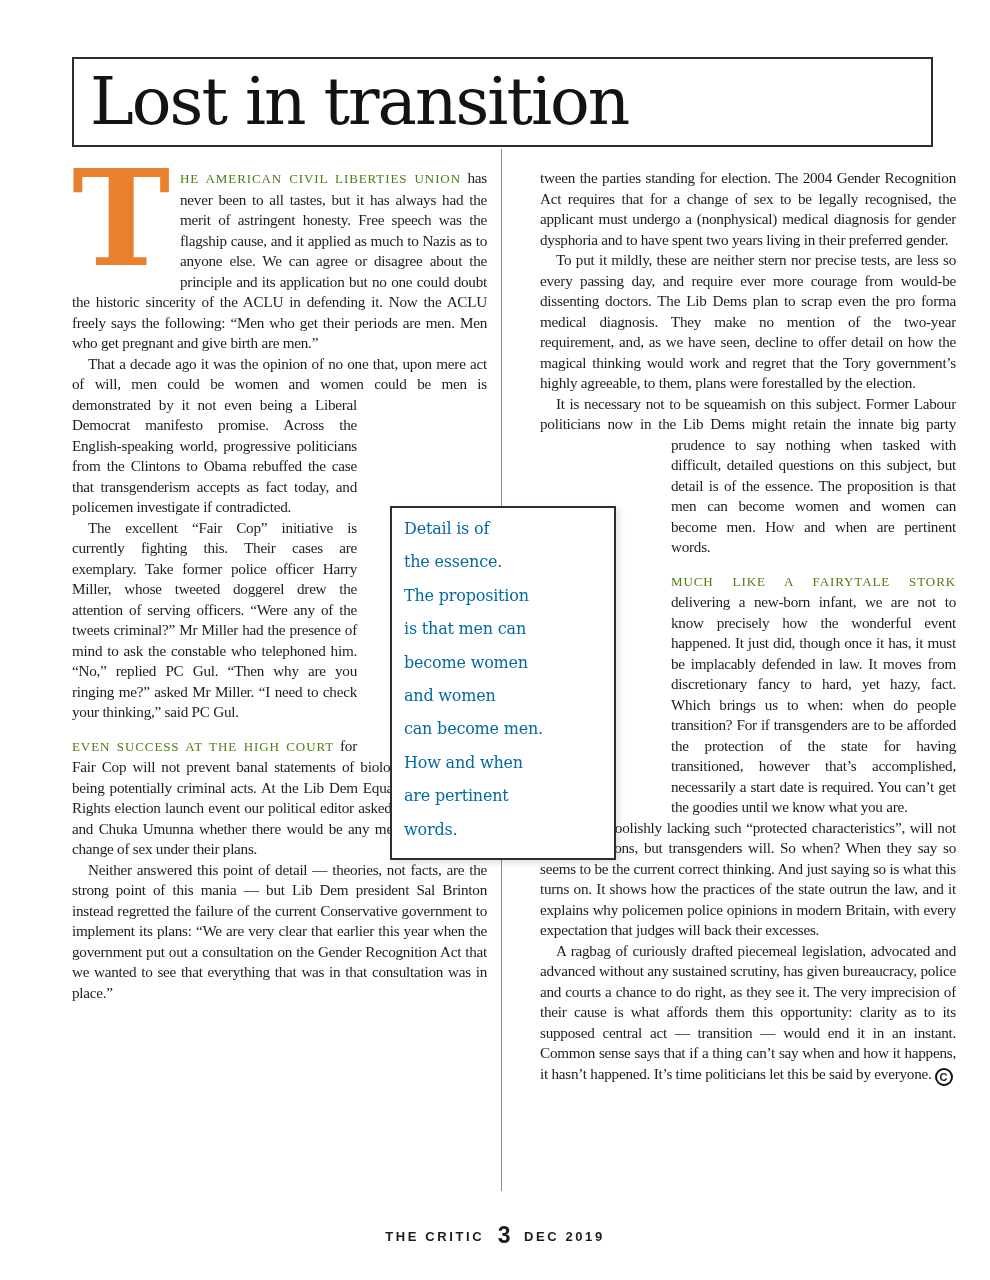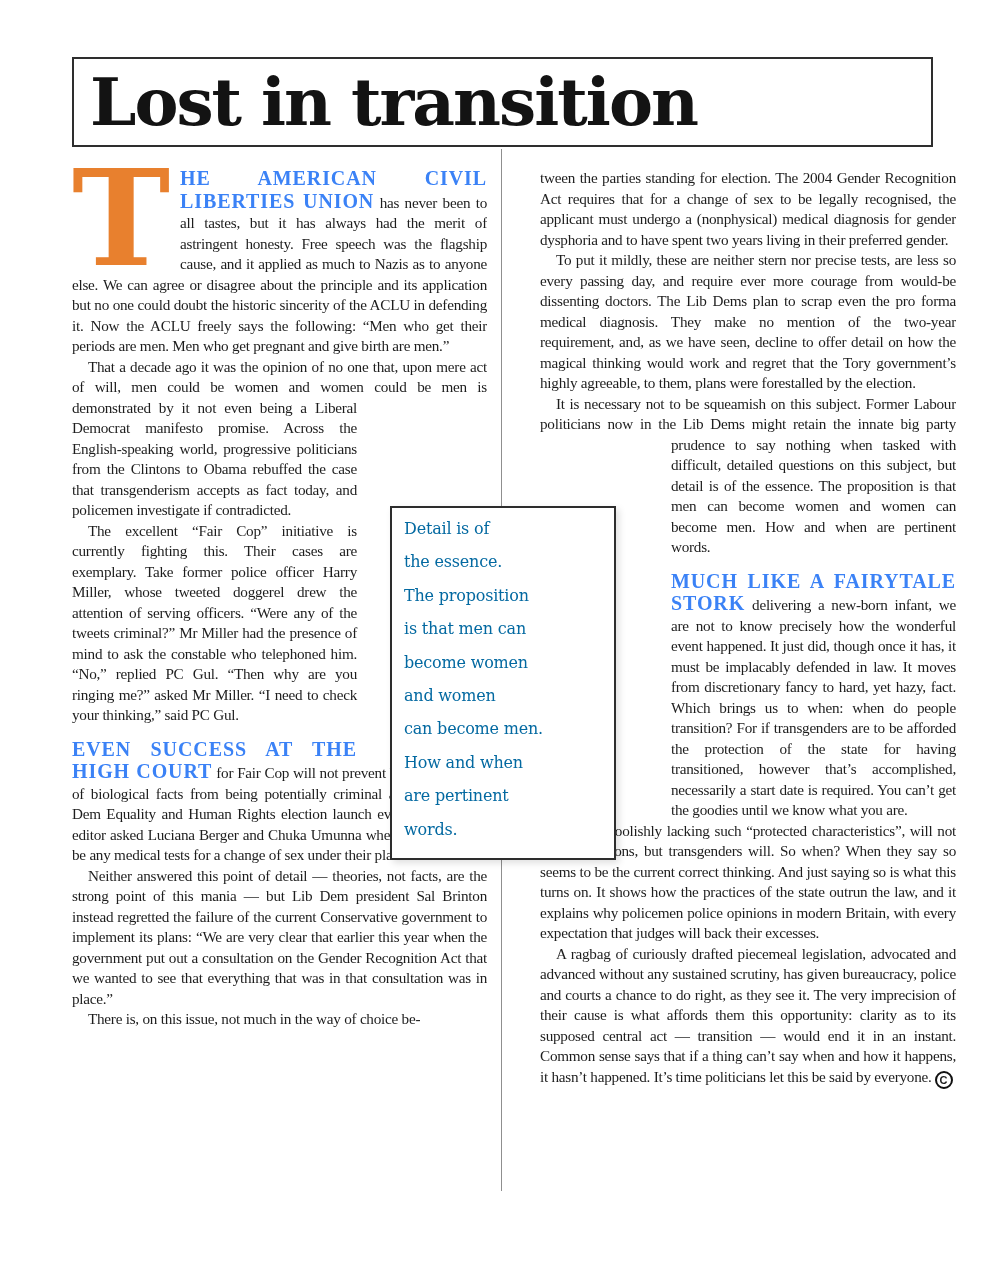--- a/index.html
+++ b/index.html
@@ -2,36 +2,36 @@
 <html lang="en"><head>
 <meta charset="utf-8">
 <style>
   html,body{margin:0;padding:0;background:#ffffff;}
   .page{position:relative;width:990px;height:1280px;background:#fff;overflow:hidden;
         font-family:"Liberation Serif",serif;color:#1f1f1f;}
 
   
   .title-box{position:absolute;left:72px;top:57px;width:861px;height:90px;
              border:2px solid #2e2e2e;box-sizing:border-box;background:#fff;}
-  .headline{margin:0;padding:2px 0 0 16px;font-family:"DejaVu Serif",serif;font-weight:bold;
+  .headline{margin:0;padding:2px 0 0 16px;font-family:"DejaVu Serif",serif;font-weight:normal;
             font-size:66px;line-height:82px;letter-spacing:-2px;color:#131313;}
 
   
   .divider{position:absolute;left:501px;top:149px;width:1px;height:1042px;background:#8f8f8f;}
 
   
   .col{position:absolute;top:168px;height:1042px;overflow:hidden;text-align:justify;
        font-size:15.2px;line-height:20.5px;letter-spacing:-0.25px;color:#1d1d1d;
        hyphens:auto;-webkit-hyphens:auto;}
   .col-left{left:72px;width:415px;}
   .col-right{left:517px;width:416px;margin-left:23px;}
   .col p{margin:0;}
   .col p.indent{text-indent:16px;}
   .col p.section{margin-top:13px;}
-  .runin{font-weight:bold;font-size:20px;letter-spacing:0.9px;color:#3b82f6;}
+  .runin{font-weight:normal;font-size:13px;letter-spacing:0.9px;color:#4d7c0f;}
 
   
   .dropcap{float:left;width:100px;height:102px;margin:3px 8px 0 0;overflow:visible;
            font-family:"DejaVu Serif",serif;font-weight:bold;font-size:132px;line-height:95px;
            text-align:left;}
 
   
   .cut{display:block;}
   .cut-right{float:right;width:130px;height:358px;}
   .cut-left{float:left;width:131px;height:366px;}
@@ -65,21 +65,20 @@
   </div>
 
   <div class="divider"></div>
 
   <div class="col col-left">
       <p><span class="dropcap" style="color: rgb(232, 128, 46);">T</span><span class="runin">HE AMERICAN CIVIL LIBERTIES UNION</span> has never been to all tastes, but it has always had the merit of astringent honesty. Free speech was the flagship cause, and it applied as much to Nazis as to anyone else. We can agree or disagree about the principle and its application but no one could doubt the historic sincerity of the ACLU in defending it. Now the ACLU freely says the following: “Men who get their periods are men. Men who get pregnant and give birth are men.”</p>
       <p class="indent">That a decade ago it was the opinion of no one that, upon mere act of will, men could be women and women could be men is demonstrated by it not even being a <span class="cut cut-right"></span>Liberal Democrat manifesto promise. Across the English-speaking world, progressive politicians from the Clintons to Obama rebuffed the case that transgenderism accepts as fact today, and policemen investigate if contradicted.</p>
       <p class="indent">The excellent “Fair Cop” initiative is currently fighting this. Their cases are exemplary. Take former police officer Harry Miller, whose tweeted doggerel drew the attention of serving officers. “Were any of the tweets criminal?” Mr Miller had the presence of mind to ask the constable who telephoned him. “No,” replied PC Gul. “Then why are you ringing me?” asked Mr Miller. “I need to check your thinking,” said PC Gul.</p>
       <p class="section"><span class="runin">EVEN SUCCESS AT THE HIGH COURT</span> for Fair Cop will not prevent banal statements of biological facts from being potentially criminal acts. At the Lib Dem Equality and Human Rights election launch event our political editor asked Luciana Berger and Chuka Umunna whether there would be any medical tests for a change of sex under their plans.</p>
       <p class="indent">Neither answered this point of detail — theories, not facts, are the strong point of this mania — but Lib Dem president Sal Brinton instead regretted the failure of the current Conservative government to implement its plans: “We are very clear that earlier this year when the government put out a consultation on the Gender Recognition Act that we wanted to see that everything that was in that consultation was in place.”</p>
-      <p class="indent">There is, on this issue, not much in the way of choice be-</p>
     </div>
 
   <div class="col col-right">
       <p>tween the parties standing for election. The 2004 Gender Recognition Act requires that for a change of sex to be legally recognised, the applicant must undergo a (nonphysical) medical diagnosis for gender dysphoria and to have spent two years living in their preferred gender.</p>
       <p class="indent">To put it mildly, these are neither stern nor precise tests, are less so every passing day, and require ever more courage from would-be dissenting doctors. The Lib Dems plan to scrap even the pro forma medical diagnosis. They make no mention of the two-year requirement, and, as we have seen, decline to offer detail on how the magical thinking would work and regret that the Tory government’s highly agreeable, to them, plans were forestalled by the election.</p>
       <p class="indent">It is necessary not to be squeamish on this subject. Former Labour politicians now in the Lib Dems might retain the innate big party prudence to say nothing when tasked with <span class="cut cut-left"></span>difficult, detailed questions on this subject, but detail is of the essence. The proposition is that men can become women and women can become men. How and when are pertinent words.</p>
       <p class="section"><span class="runin">MUCH LIKE A FAIRYTALE STORK</span> delivering a new-born infant, we are not to know precisely how the wonderful event happened. It just did, though once it has, it must be implacably defended in law. It moves from discretionary fancy to hard, yet hazy, fact. Which brings us to when: when do people transition? For if transgenders are to be afforded the protection of the state for having transitioned, however that’s accomplished, necessarily a start date is required. You can’t get the goodies until we know what you are.</p>
       <p class="indent">Women, foolishly lacking such “protected characteristics”, will not get these boons, but transgenders will. So when? When they say so seems to be the current correct thinking. And just saying so is what this turns on. It shows how the practices of the state outrun the law, and it explains why policemen police opinions in modern Britain, with every expectation that judges will back their excesses.</p>
       <p class="indent">A ragbag of curiously drafted piecemeal legislation, advocated and advanced without any sustained scrutiny, has given bureaucracy, police and courts a chance to do right, as they see it. The very imprecision of their cause is what affords them this opportunity: clarity as to its supposed central act — transition — would end it in an instant. Common sense says that if a thing can’t say when and how it happens, it hasn’t happened. It’s time politicians let this be said by everyone.<span class="endmark">C</span></p>
     </div>
@@ -88,14 +87,19 @@
 the essence.
 The proposition
 is that men can
 become women
 and women
 can become men.
 How and when
 are pertinent
 words.</div>
 
+  <div class="footer">
+    <span class="mag">THE CRITIC</span>
+    <span class="pagenum">3</span>
+    <span class="issue">DEC 2019</span>
+  </div>
 
 </div>
 
 </body></html>

